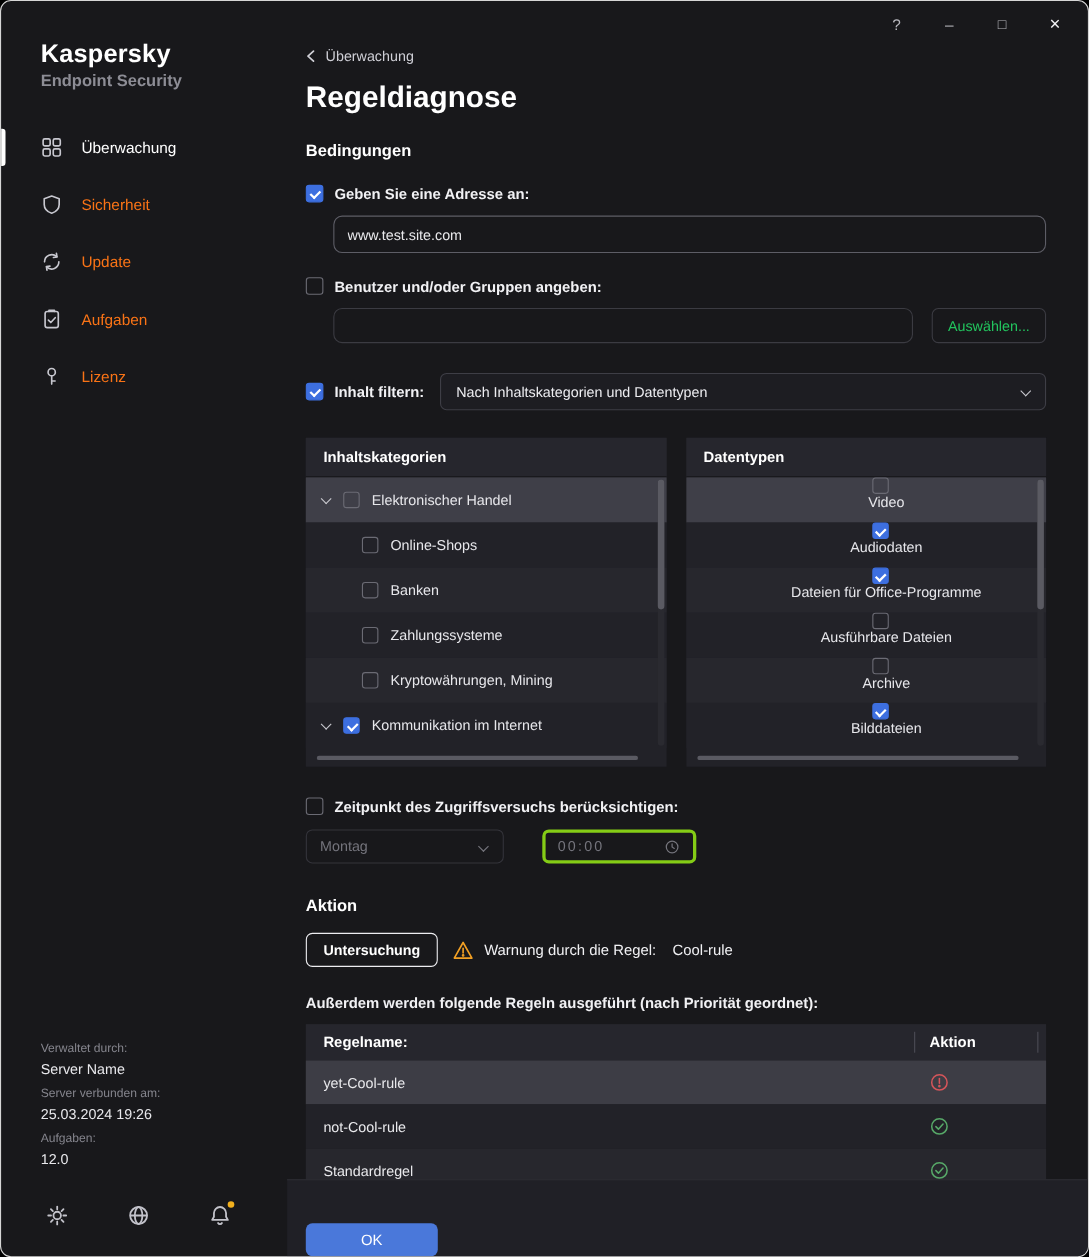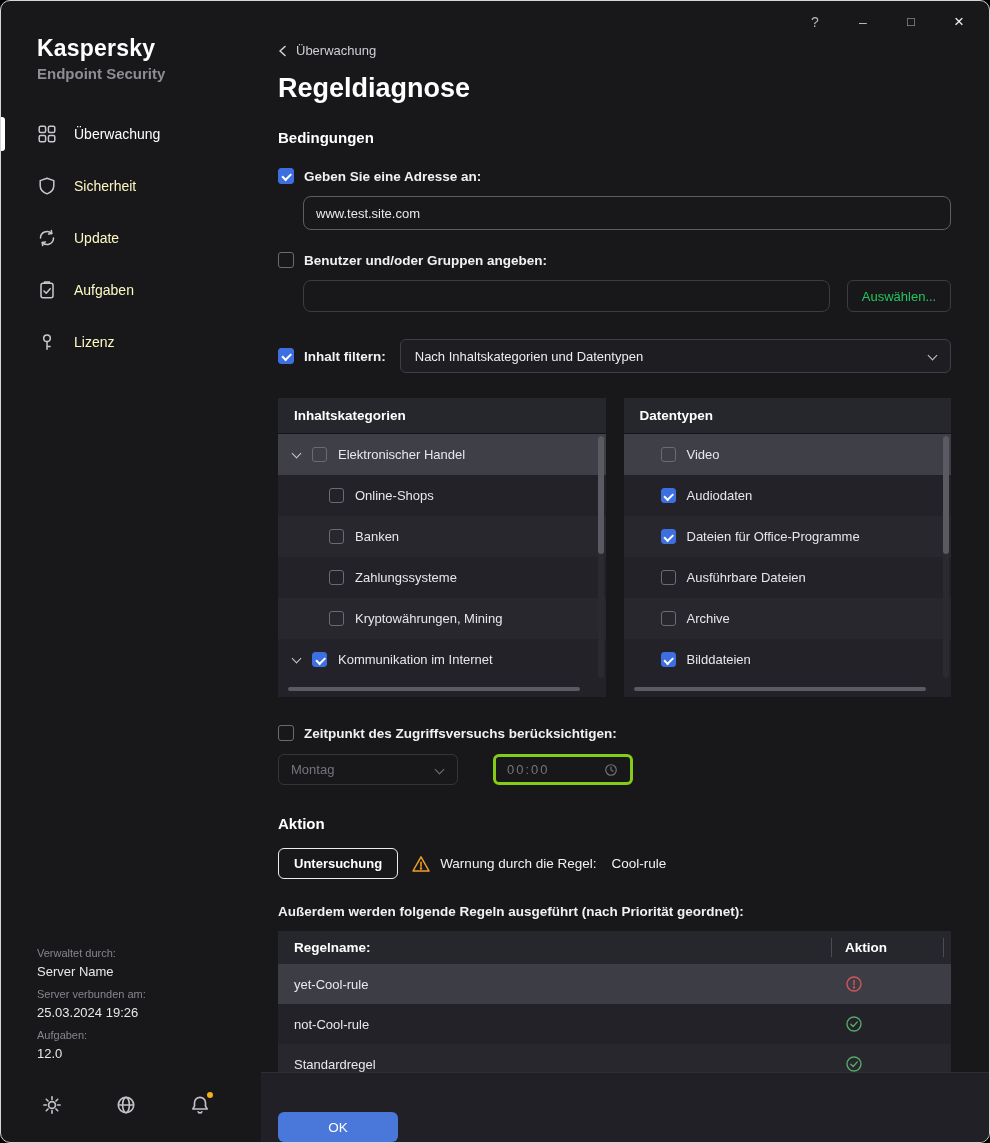--- a/index.html
+++ b/index.html
@@ -19,21 +19,21 @@
   .tb-btn { width:24px; height:24px; background:transparent; border:none; color:#b6b6bc; font-size:14px; line-height:24px; text-align:center; cursor:pointer; padding:0; font-family:inherit; }
   .tb-btn.max { font-size:13px; }
   .tb-btn.close { color:#f2f2f4; font-size:17px; }
 
   
   .sidebar { position:absolute; left:0; top:0; bottom:0; width:260px; }
   .brand { padding:34px 0 0 36px; }
   .brand-1 { font-size:23px; font-weight:bold; color:#ffffff; letter-spacing:0.2px; }
   .brand-2 { font-size:15px; font-weight:bold; color:#8d8d95; margin-top:3px; }
   .nav { margin-top:26px; }
-  .nav-item { position:relative; height:52px; display:flex; align-items:center; padding-left:36px; gap:17px; font-size:14px; color:#fef9c3; cursor:pointer; }
+  .nav-item { position:relative; height:52px; display:flex; align-items:center; padding-left:36px; gap:17px; font-size:14px; color:#f97316; cursor:pointer; }
   .nav-item .nicon { width:20px; height:20px; color:#c7c7cf; flex:none; }
   .nav-item .nicon svg { width:20px; height:20px; display:block; }
   .nav-item.active { color:#ffffff; }
   .nav-item.active::before { content:""; position:absolute; left:0; top:9px; width:4px; height:34px; background:#ffffff; border-radius:0 3px 3px 0; }
 
   .server-info { position:absolute; left:36px; bottom:80px; line-height:1.25; }
   .si-label { font-size:11px; color:#85858d; margin-top:8px; }
   .si-value { font-size:13px; color:#e8e8ec; margin-top:3px; }
 
   .side-icons { position:absolute; left:40px; bottom:26px; width:170px; display:flex; justify-content:space-between; }
@@ -64,21 +64,21 @@
   .select { flex:1; height:34px; margin-left:4px; background:#1d1d22; border:1px solid #3e3e46; border-radius:6px; display:flex; align-items:center; padding:0 14px; color:#ededf1; font-size:13px; position:relative; cursor:pointer; }
   .sel-chevron { position:absolute; right:14px; top:12px; width:7px; height:7px; border-right:1.6px solid #c9c9cf; border-bottom:1.6px solid #c9c9cf; transform:rotate(45deg); }
 
   
   .panels { display:flex; gap:18px; margin-top:25px; }
   .panel { flex:1; background:#222228; position:relative; padding-bottom:17px; }
   .panel-header { height:36px; display:flex; align-items:center; padding-left:16px; font-size:13.5px; font-weight:bold; color:#ffffff; background:#26262d; border-bottom:1px solid #141417; }
   .prow { height:41px; display:flex; align-items:center; padding-left:15px; font-size:13px; color:#e7e7eb; background:#222228; cursor:pointer; }
   .prow.alt { background:#27272d; }
   .prow.selected { background:#3f3f48; }
-  .prow.pad { padding-left:37px; }
+  .prow.pad { padding-left:37px;flex-direction:column; }
   .prow.indent { padding-left:51px; }
   .tree-chevron { width:7px; height:7px; border-right:1.6px solid #c9c9cf; border-bottom:1.6px solid #c9c9cf; transform:rotate(45deg); margin:-3px 12px 0 0; flex:none; }
   .prow .chk { margin-right:11px; }
   .vscroll { position:absolute; right:2px; top:38px; bottom:19px; width:6px; background:#2a2a30; border-radius:3px; }
   .vscroll .thumb { width:6px; height:118px; background:#5a5a62; border-radius:3px; }
   .hscroll { position:absolute; left:10px; bottom:6px; right:16px; height:4px; }
   .hscroll .thumb { height:4px; width:97%; background:#5a5a62; border-radius:2px; }
 
   
   .time-row { display:flex; gap:8px; margin-top:13px; }

